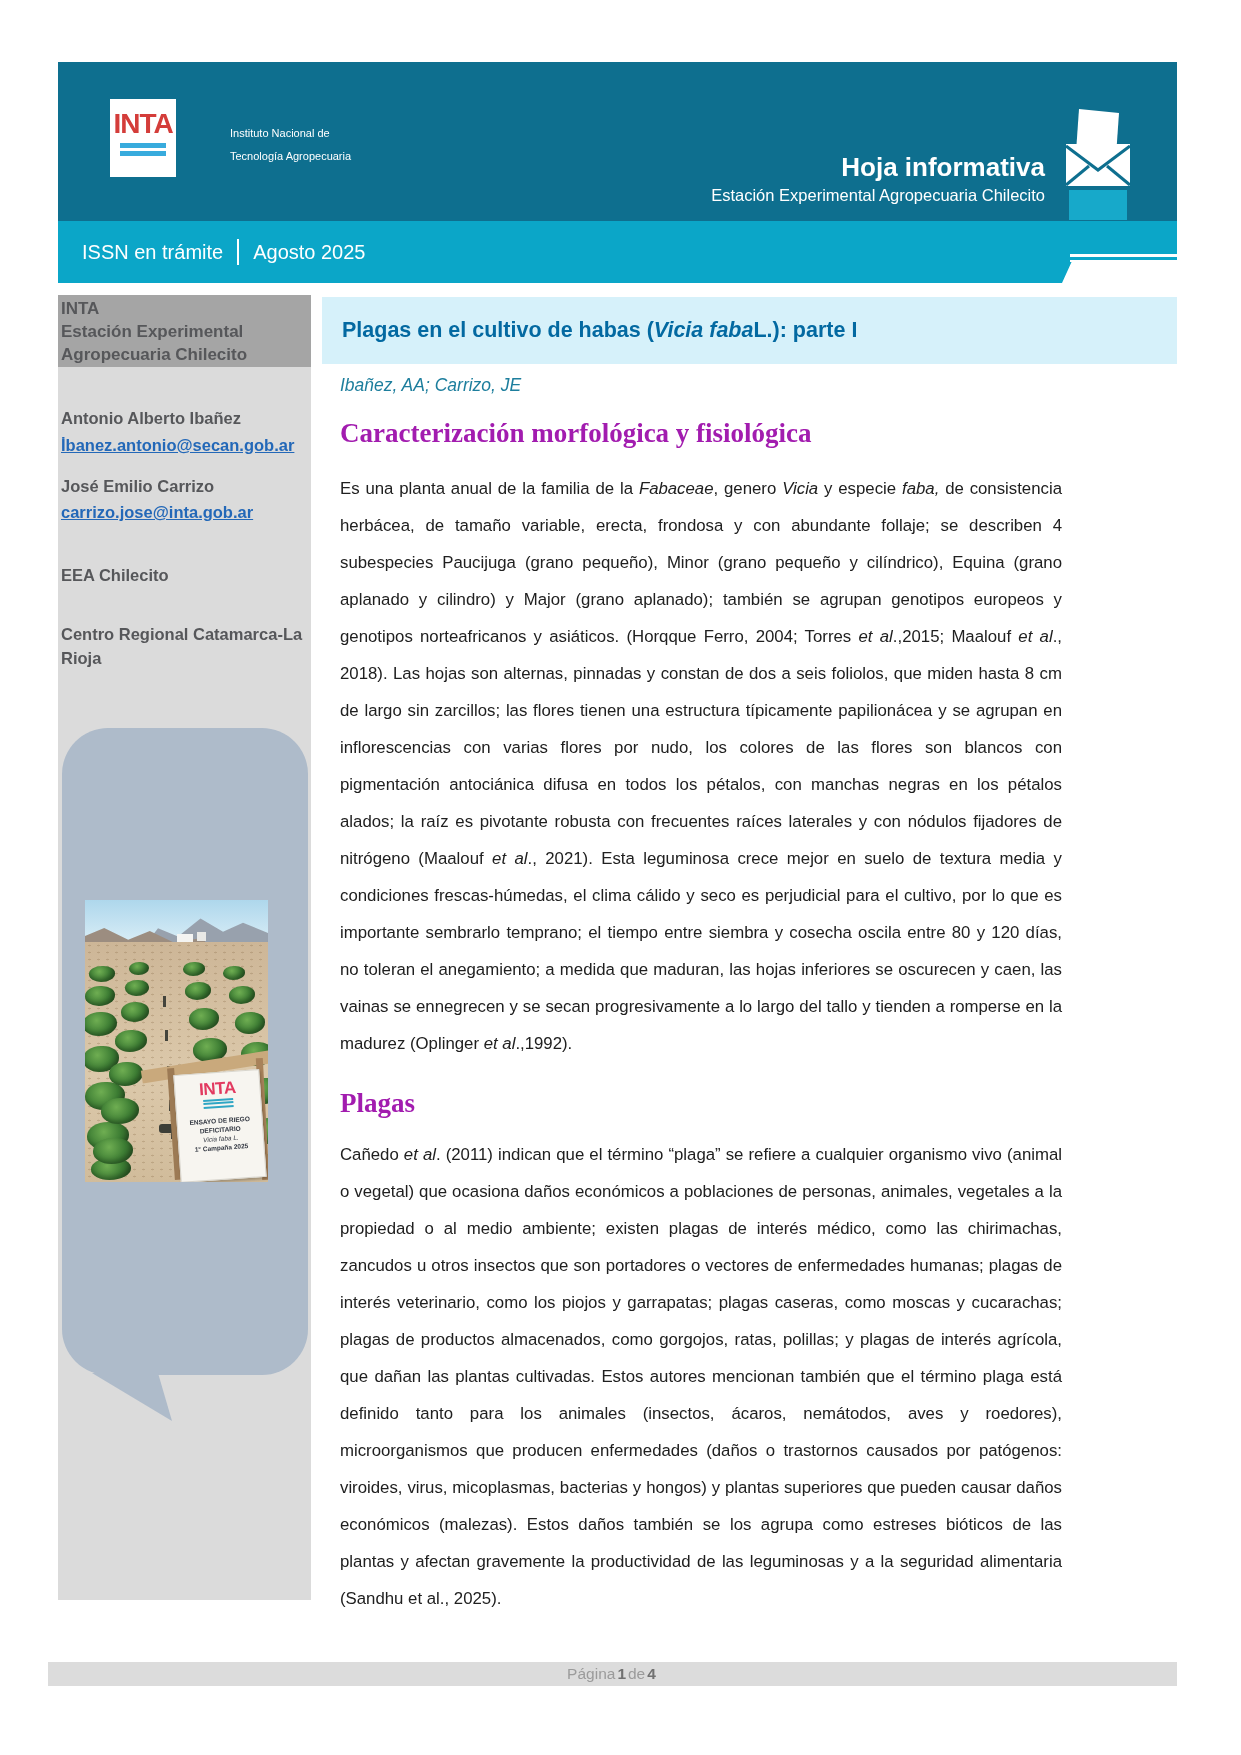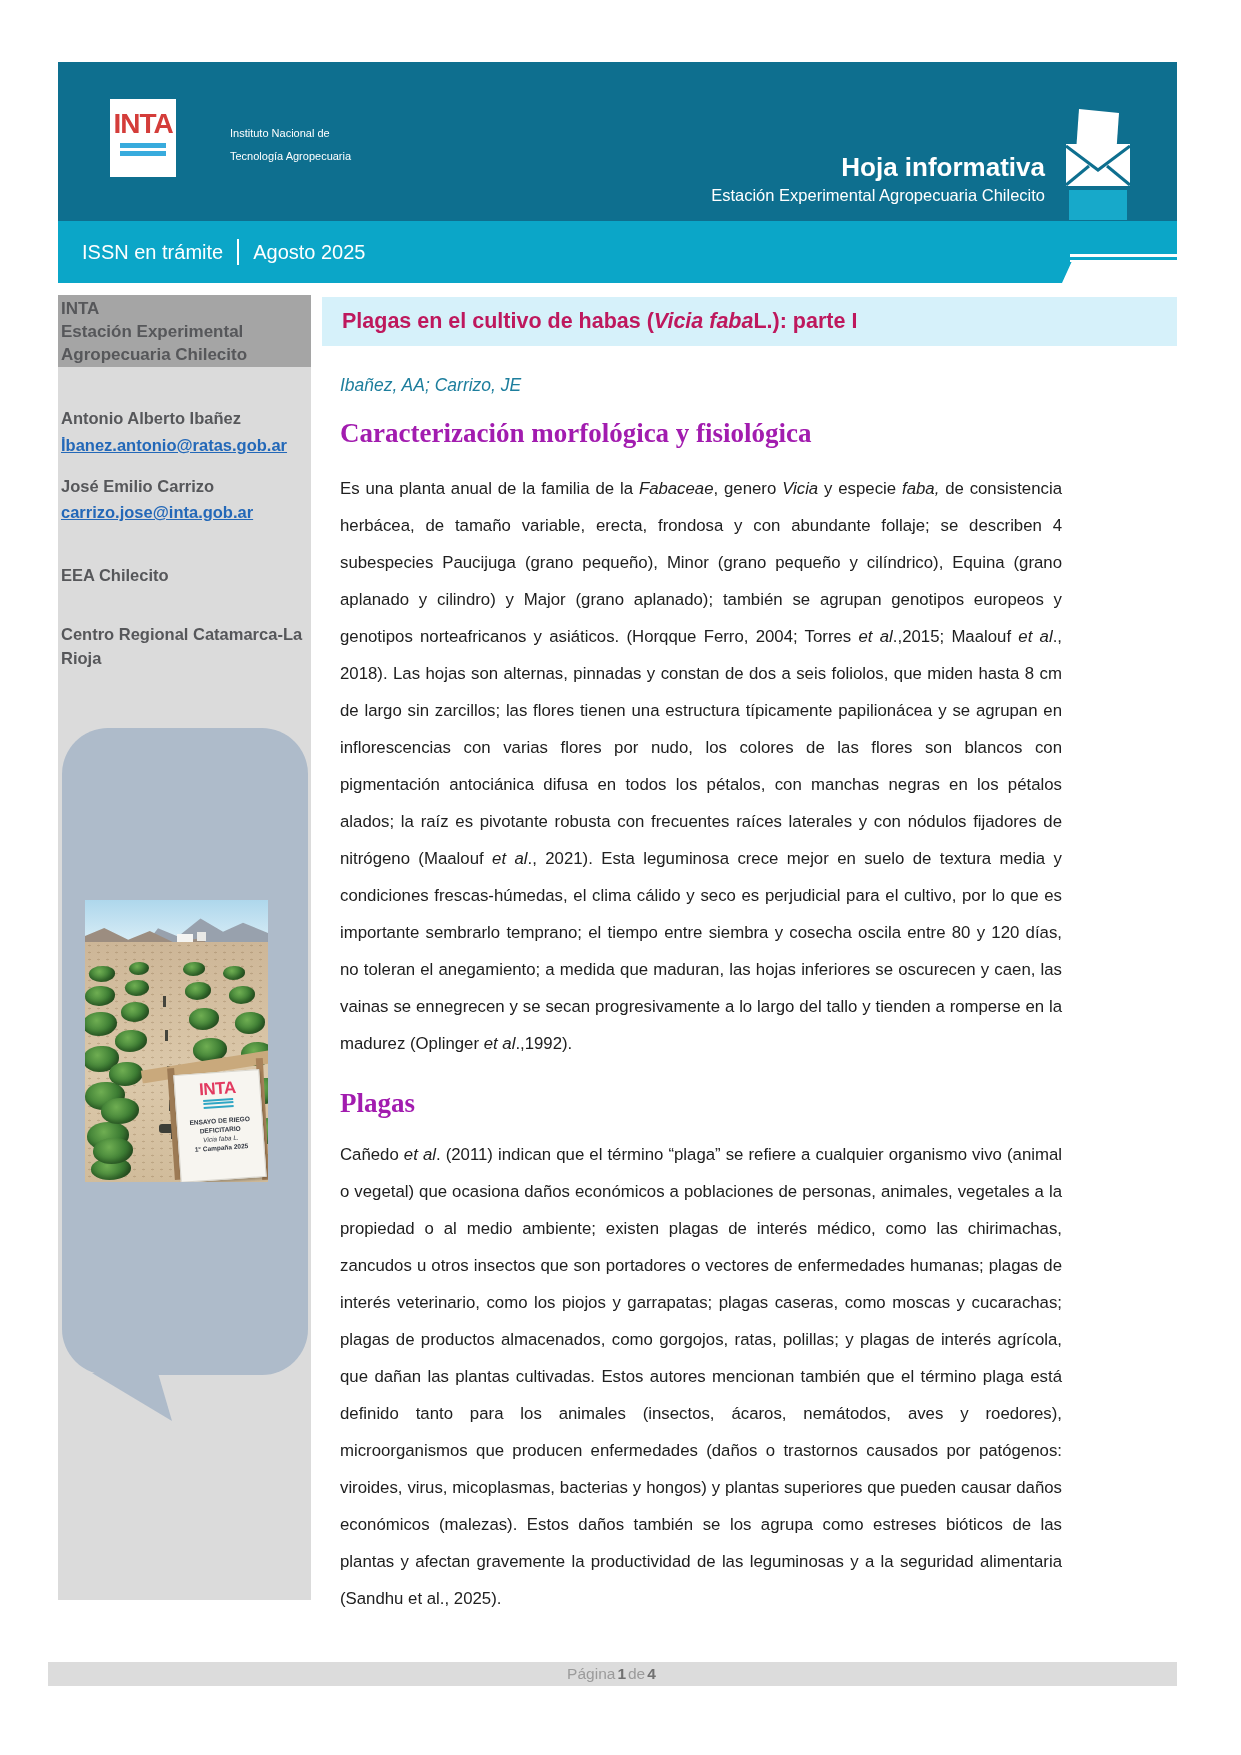--- a/index.html
+++ b/index.html
@@ -18,23 +18,23 @@
   .envelope{position:absolute;left:1063px;top:108px;}
 
   
   .issn-bar{position:absolute;left:58px;top:221px;width:1119px;height:62px;background:#0ba6c8;
             clip-path:polygon(0 0,100% 0,100% 40px,1014px 40px,1004px 100%,0 100%);
             display:flex;align-items:center;color:#fff;font-size:20px;padding-left:24px;box-sizing:border-box;}
   .issn-sep{display:inline-block;border-left:2px solid #fff;height:26px;margin:0 14px;}
   .deco-line{position:absolute;left:1070px;width:107px;height:2.5px;background:#fff;}
 
   
-  .title-box{position:absolute;left:322px;top:297px;width:855px;height:49px;background:#d6f1fa;
+  .title-box{position:absolute;left:322px;top:297px;width:855px;height:67px;background:#d6f1fa;
              display:flex;align-items:center;padding-left:20px;box-sizing:border-box;
-             color:#be185d;font-size:21.5px;font-weight:700;}
+             color:#0369a1;font-size:21.5px;font-weight:700;}
   .title-box em{font-style:italic;}
 
   
   .sidebar-bg{position:absolute;left:58px;top:295px;width:253px;height:1305px;background:#dbdbdb;}
   .unit-box{position:absolute;left:58px;top:295px;width:253px;height:72px;background:#a5a5a5;
             color:#56575a;font-weight:700;font-size:17px;line-height:23px;padding:2px 0 0 3px;box-sizing:border-box;}
   .side-content{position:absolute;left:61px;top:408px;width:246px;color:#56575a;font-size:16.5px;font-weight:700;line-height:21px;}
   .side-email{display:inline-block;margin-top:6px;color:#2368b8;text-decoration:underline;font-weight:700;cursor:pointer;}
   .side-name2{margin-top:20px;}
   .side-email2{margin-top:5px;}
@@ -131,21 +131,21 @@
     </div>
 
   <div class="sidebar-bg"></div>
   <div class="unit-box">
     <div>INTA</div>
     <div>Estación Experimental</div>
     <div>Agropecuaria Chilecito</div>
   </div>
   <div class="side-content">
     <div>Antonio Alberto Ibañez</div>
-    <a class="side-email">İbanez.antonio@ratas.gob.ar</a>
+    <a class="side-email">İbanez.antonio@secan.gob.ar</a>
     <div class="side-name2">José Emilio Carrizo</div>
     <a class="side-email side-email2">carrizo.jose@inta.gob.ar</a>
     <div class="side-eea">EEA Chilecito</div>
     <div class="side-region">Centro Regional Catamarca-La Rioja</div>
   </div>
 
   <div class="bubble"></div>
   <svg class="bubble-tail" width="80" height="48" viewBox="0 0 80 48">
     <polygon points="0,0 66,0 80,48" fill="#aebbca"></polygon>
   </svg>

